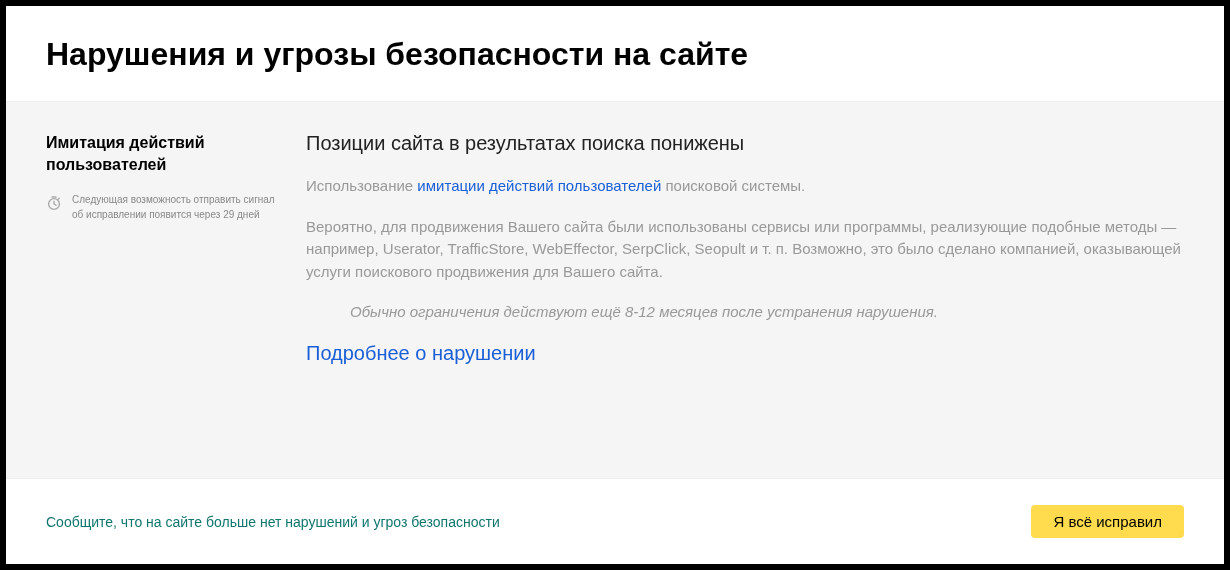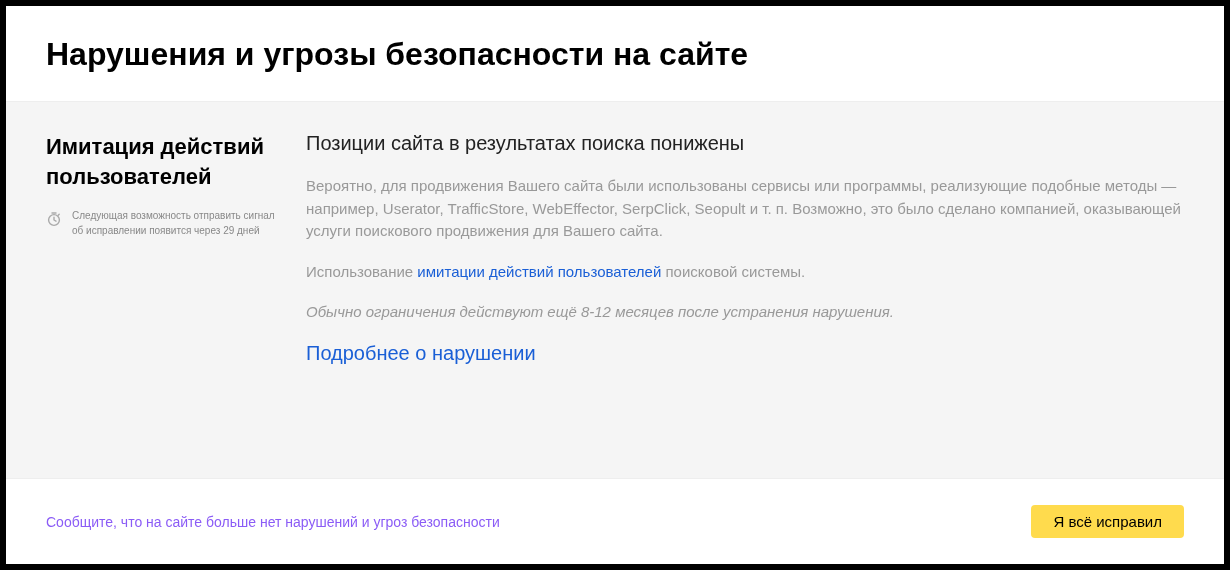--- a/index.html
+++ b/index.html
@@ -35,21 +35,21 @@
       background: #f5f5f5;
       display: flex;
       padding: 30px 40px 40px 40px;
       gap: 30px;
     }
     .sidebar {
       width: 230px;
       flex-shrink: 0;
     }
     .violation-title {
-      font-size: 22px;
+      font-size: 16px;
       font-weight: bold;
       color: #000;
       line-height: 1.35;
       margin-bottom: 18px;
     }
     .timer-row {
       display: flex;
       align-items: flex-start;
       gap: 10px;
     }
@@ -77,38 +77,39 @@
       color: #999;
       line-height: 1.5;
       margin-bottom: 18px;
     }
     .para .link {
       color: #1a5fd6;
       text-decoration: none;
     }
     .para-italic {
       font-style: italic;
+      margin-left: 44px;
     }
     .more-link {
       font-size: 20px;
       color: #1a5fd6;
       text-decoration: none;
       display: inline-block;
     }
     .footer {
       background: #fff;
       border-top: 1px solid #eee;
       padding: 26px 40px;
       display: flex;
       align-items: center;
       justify-content: space-between;
     }
     .footer-text {
       font-size: 14px;
-      color: #8b5cf6;
+      color: #0f766e;
     }
     .fix-button {
       background: #ffdb4d;
       border: none;
       padding: 8px 22px;
       font-size: 15px;
       color: #000;
       border-radius: 4px;
       cursor: pointer;
       font-family: inherit;
@@ -136,25 +137,25 @@
             <path d="M12.2 4.2 L13.2 3.2" stroke="#aaa" stroke-width="1.4" stroke-linecap="round"></path>
           </svg>
         </span>
         <div class="timer-text">Следующая возможность отправить сигнал об исправлении появится через 29 дней</div>
       </div>
     </div>
 
     <div class="main">
       <div class="main-heading">Позиции сайта в результатах поиска понижены</div>
 
-      <div class="para">Вероятно, для продвижения Вашего сайта были использованы сервисы или программы, реализующие подобные методы — например, Userator, TrafficStore, WebEffector, SerpClick, Seopult и т. п. Возможно, это было сделано компанией, оказывающей услуги поискового продвижения для Вашего сайта.</div>
-
       <div class="para">
         <span>Использование </span><a href="#" class="link">имитации действий пользователей</a><span> поисковой системы.</span>
       </div>
+
+      <div class="para">Вероятно, для продвижения Вашего сайта были использованы сервисы или программы, реализующие подобные методы — например, Userator, TrafficStore, WebEffector, SerpClick, Seopult и т. п. Возможно, это было сделано компанией, оказывающей услуги поискового продвижения для Вашего сайта.</div>
 
       <div class="para para-italic">Обычно ограничения действуют ещё 8-12 месяцев после устранения нарушения.</div>
 
       <a href="#" class="more-link">Подробнее о нарушении</a>
     </div>
 
   </div>
 
   <div class="footer">
     <div class="footer-text">Сообщите, что на сайте больше нет нарушений и угроз безопасности</div>

